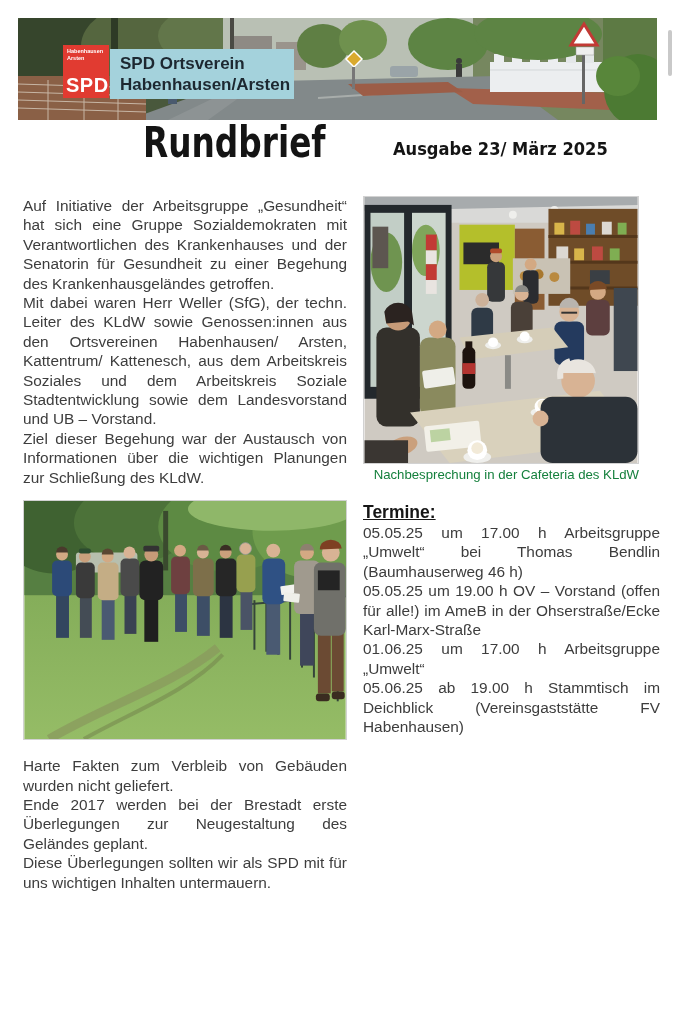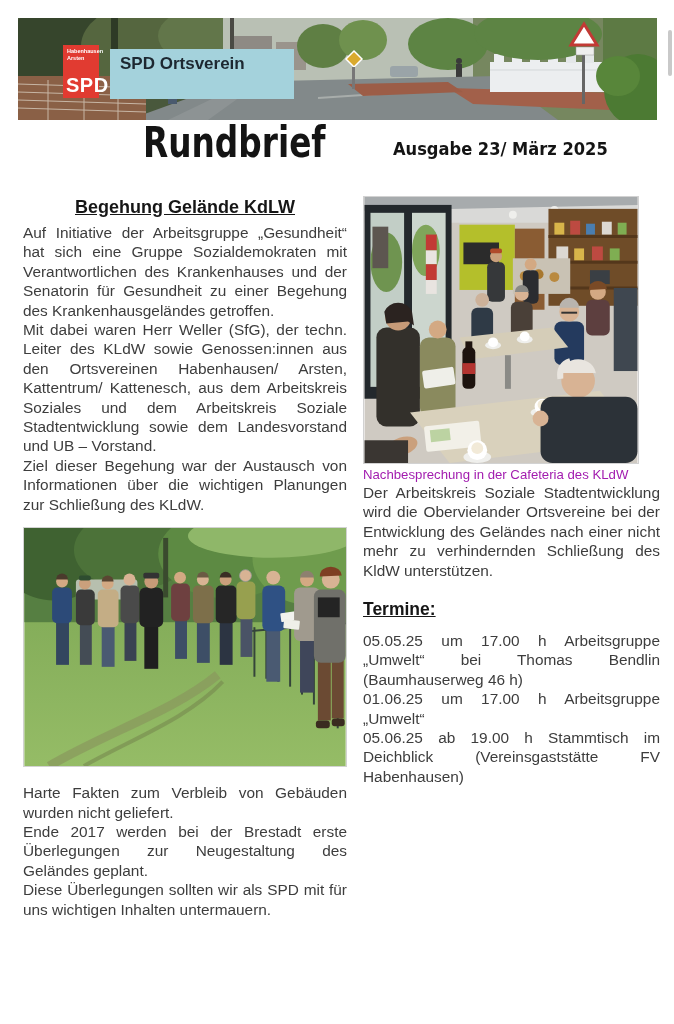--- a/index.html
+++ b/index.html
@@ -1,21 +1,21 @@
 <!DOCTYPE html>
 <html style="--spd-red: #e13b31; --logo-blue: #a4d2dc;"><head>
 <meta charset="utf-8">
 <style>
   html,body{margin:0;padding:0;background:#ffffff;}
   .page{position:relative;width:674px;height:1024px;background:#fff;overflow:hidden;
         font-family:"Liberation Sans",sans-serif;color:#3d3d3d;}
   
   .banner{position:absolute;left:18px;top:18px;width:639px;height:102px;overflow:hidden;}
   .banner svg{display:block;}
-  .logo-red{position:absolute;left:63px;top:45px;width:36px;height:53px;background:var(--spd-red,#e13b31);
+  .logo-red{position:absolute;left:63px;top:45px;width:46px;height:53px;background:var(--spd-red,#e13b31);
             color:#fff;box-sizing:border-box;padding:3px 0 0 4px;}
   .logo-region{font-size:5.5px;line-height:6.5px;font-weight:bold;}
   .logo-party{position:absolute;left:3px;bottom:1px;font-size:20px;font-weight:bold;letter-spacing:.5px;}
   .logo-blue{position:absolute;left:110px;top:49px;width:184px;height:50px;background:var(--logo-blue,#a4d2dc);
              box-sizing:border-box;padding:4px 0 0 10px;color:#1d2831;}
   .org-line{font-size:17px;line-height:21px;font-weight:bold;white-space:nowrap;}
   .scroll-thumb{position:absolute;right:2px;top:30px;width:4px;height:46px;background:#c9c9c9;border-radius:2px;}
   
   .doc-title{position:absolute;left:143px;top:118px;font-family:"DejaVu Sans",sans-serif;
              font-size:42px;font-weight:bold;color:#141414;display:inline-block;
@@ -26,23 +26,23 @@
   
   .col{position:absolute;top:196px;font-size:15.4px;line-height:19.4px;}
   .col-left{left:23px;width:324px;}
   .col-right{left:363px;width:297px;}
   .art-heading{font-size:18px;font-weight:bold;text-decoration:underline;color:#161616;
                text-align:center;margin:0 0 5px 0;line-height:22px;}
   .col p{margin:0;text-align:justify;}
   .photo-frame{border:1px solid #d2d2d2;line-height:0;}
   .photo-left{margin:13px 0 16px 0;width:322px;height:238px;}
   .photo-right{width:274px;height:266px;}
-  .caption{width:276px;text-align:left;font-size:13.2px;line-height:17px;color:#a21caf;margin:2px 0 0 0;}
+  .caption{width:276px;text-align:right;font-size:13.2px;line-height:17px;color:#15803d;margin:2px 0 0 0;}
   .termine-h{font-size:17.5px;font-weight:bold;text-decoration:underline;color:#161616;
-             margin:18px 0 11px 0;line-height:22px;}
+             margin:18px 0 0 0;line-height:22px;}
 </style>
 </head>
 <body>
 
 <div class="page">
 
   <div class="banner">
     <svg width="639" height="102" viewBox="0 0 639 102">
       <rect x="0" y="0" width="639" height="102" fill="#76875f"></rect>
 
@@ -107,30 +107,30 @@
       <rect x="150" y="58" width="9" height="28" fill="#4a5a6e"></rect>
     </svg>
 
     <div class="logo-red" style="left:45px;top:27px;">
       <div class="logo-region">Habenhausen</div>
       <div class="logo-region">Arsten</div>
       <div class="logo-party">SPD</div>
     </div>
     <div class="logo-blue" style="left:92px;top:31px;">
       <div class="org-line">SPD Ortsverein</div>
+      <div class="org-line">Habenhausen/Arsten</div>
     </div>
   </div>
 
   <div class="scroll-thumb"></div>
 
   <div class="doc-title">Rundbrief</div>
   <div class="issue">Ausgabe 23/ März 2025</div>
 
   <div class="col col-left">
-    <h2 class="art-heading">Begehung Gelände KdLW</h2>
     <p>Auf Initiative der Arbeitsgruppe „Gesundheit“ hat sich eine Gruppe Sozialdemokraten mit Verantwortlichen des Krankenhauses und der Senatorin für Gesundheit zu einer Begehung des Krankenhausgeländes getroffen.</p>
     <p>Mit dabei waren Herr Weller (SfG), der techn. Leiter des KLdW sowie Genossen:innen aus den Ortsvereinen Habenhausen/ Arsten, Kattentrum/ Kattenesch, aus dem Arbeitskreis Soziales und dem Arbeitskreis Soziale Stadtentwicklung sowie dem Landesvorstand und UB – Vorstand.</p>
     <p>Ziel dieser Begehung war der Austausch von Informationen über die wichtigen Planungen zur Schließung des KLdW.</p>
 
     <div class="photo-frame photo-left">
       <svg width="322" height="238" viewBox="0 0 324 240">
         <defs>
           <linearGradient id="grass" x1="0" y1="0" x2="0" y2="1">
             <stop offset="0" stop-color="#7aa452"></stop>
               <stop offset="1" stop-color="#95bc66"></stop>
@@ -344,21 +344,21 @@
         <path d="M198,184 q-2,-14 10,-18" stroke="#e9e5df" stroke-width="6" fill="none"></path>
         <rect x="178" y="202" width="98" height="67" rx="12" fill="#2c3238"></rect>
         <circle cx="178" cy="224" r="8" fill="#d8b394"></circle>
 
         <ellipse cx="38" cy="252" rx="16" ry="9" fill="#caa07c" transform="rotate(-18 38 252)"></ellipse>
         <rect x="0" y="246" width="44" height="23" fill="#3a3632"></rect>
       </svg>
     </div>
     <div class="caption">Nachbesprechung in der Cafeteria des KLdW</div>
 
-    <p>Der Arbeitskreis Soziale Stadtentwicklung wird die Obervielander Ortsvereine bei der Entwicklung des Geländes nach einer nicht mehr zu verhindernden Schließung des KldW unterstützen.</p>
 
     <h3 class="termine-h">Termine:</h3>
     <p>05.05.25 um 17.00 h Arbeitsgruppe „Umwelt“ bei Thomas Bendlin (Baumhauserweg 46 h)</p>
+    <p>05.05.25 um 19.00 h OV – Vorstand (offen für alle!) im AmeB in der Ohserstraße/Ecke Karl-Marx-Straße</p>
     <p>01.06.25 um 17.00 h Arbeitsgruppe „Umwelt“</p>
     <p>05.06.25 ab 19.00 h Stammtisch im Deichblick (Vereinsgaststätte FV Habenhausen)</p>
   </div>
 
 </div>
 
 </body></html>

